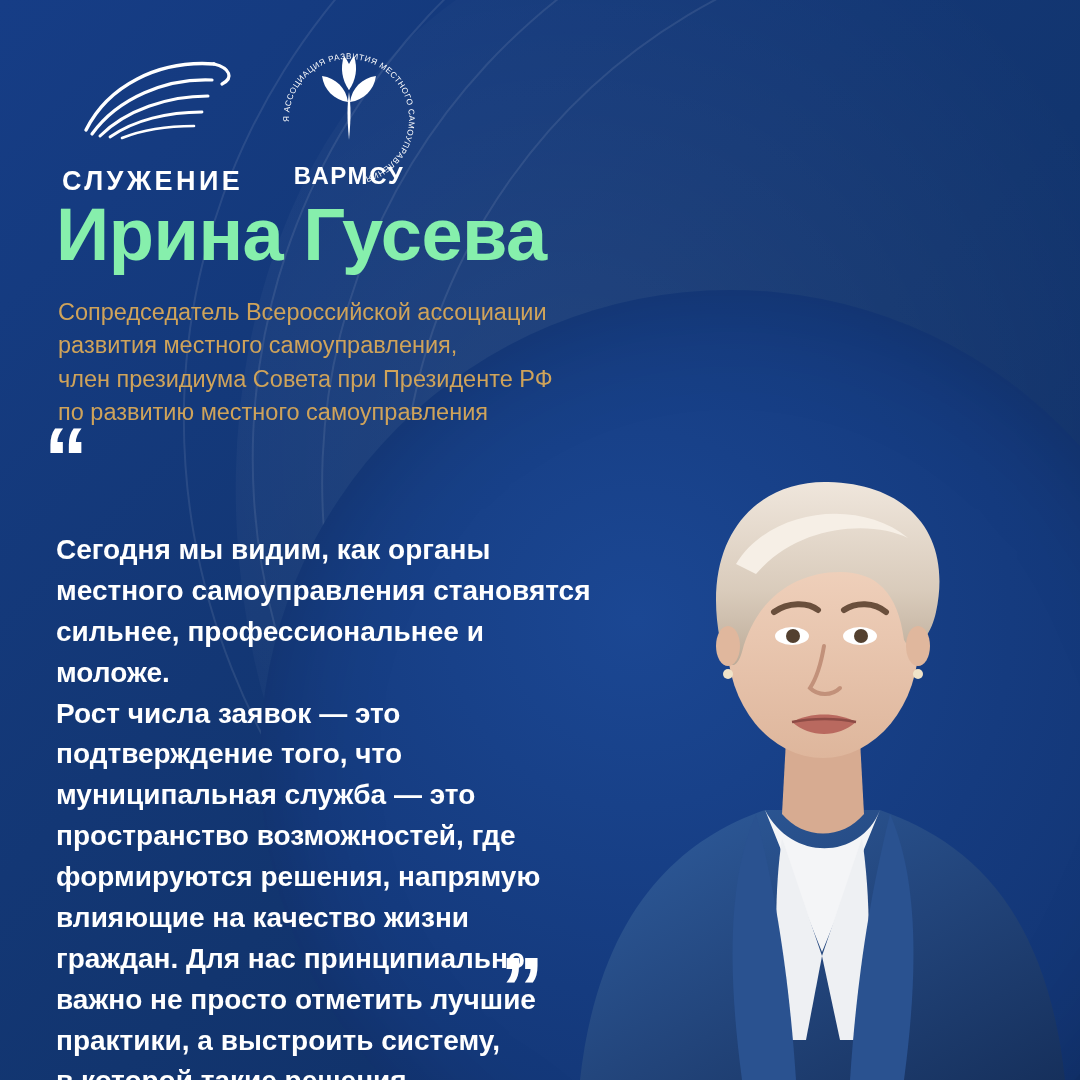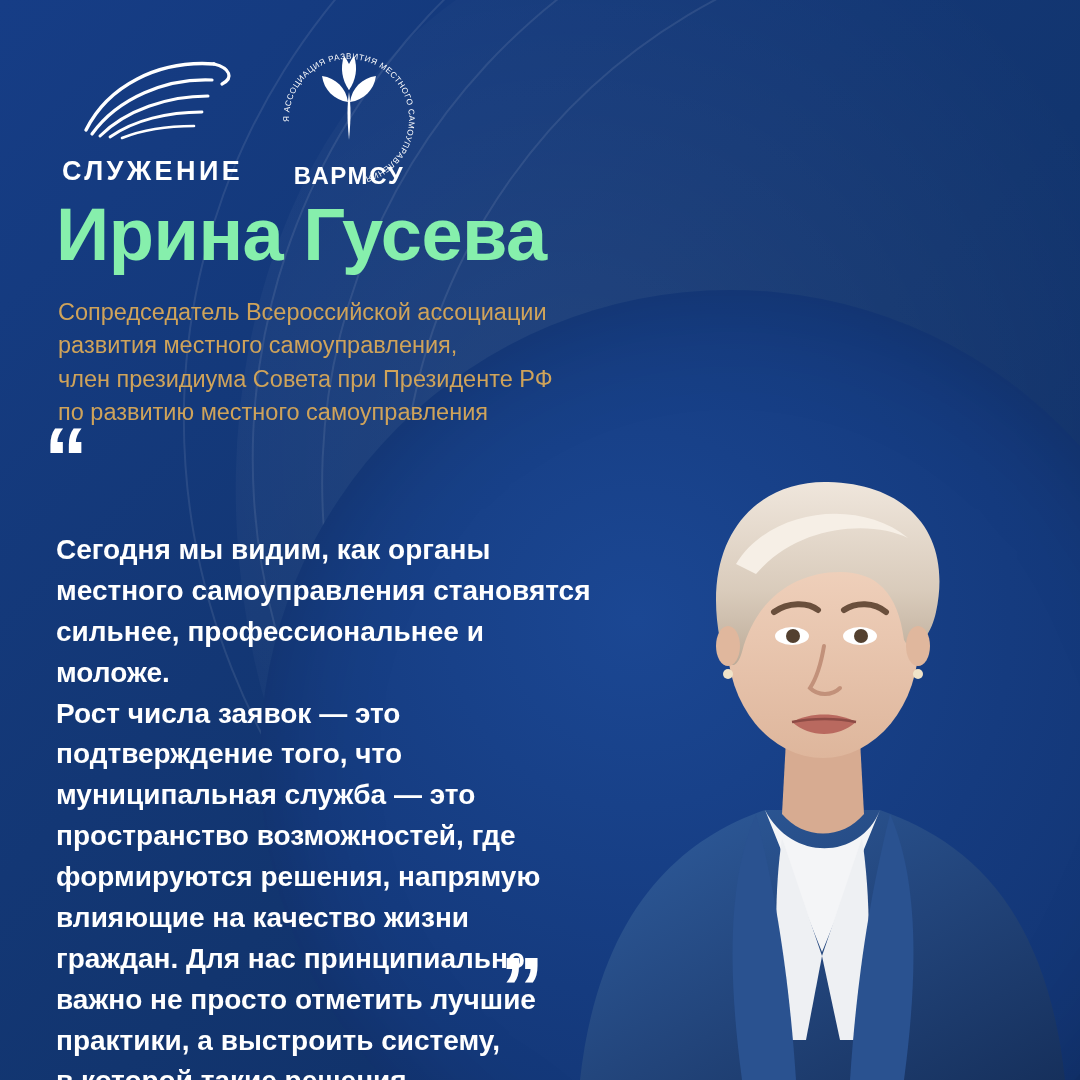--- a/index.html
+++ b/index.html
@@ -59,21 +59,21 @@
     left: 62px;
     top: 44px;
     display: flex;
     align-items: flex-start;
     gap: 34px;
     z-index: 6;
   }
   .logo-sluzhenie { width: 178px; }
   .logo-sluzhenie .mark { display: block; }
   .logo-sluzhenie .word {
-    margin-top: 2px;
+    margin-top: 12px;
     color: #ffffff;
     font-size: 27px;
     font-weight: 700;
     letter-spacing: 3.4px;
     text-align: left;
   }
   .logo-varmsu { width: 150px; text-align: center; position: relative; }
   .logo-varmsu .word {
     margin-top: 2px;
     color: #ffffff;

